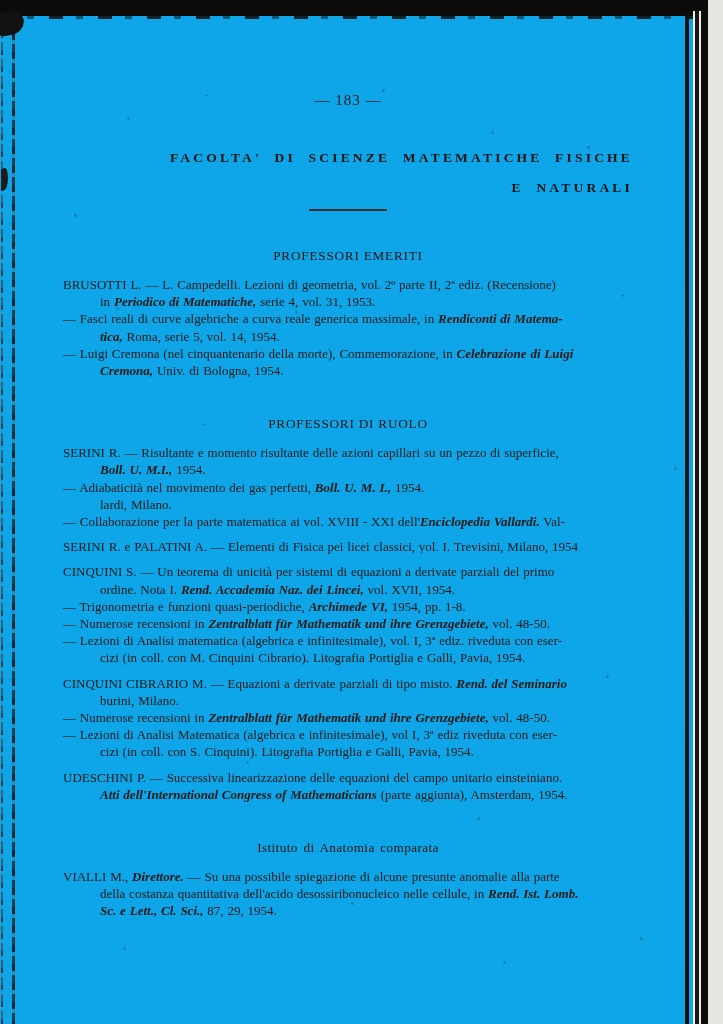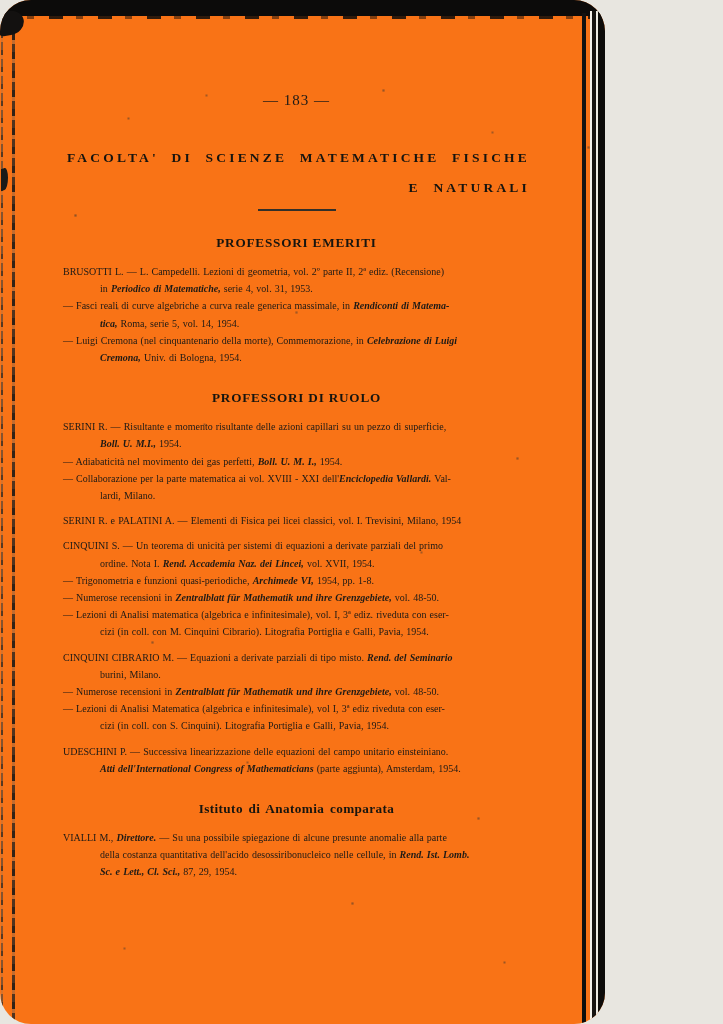--- a/index.html
+++ b/index.html
@@ -3,24 +3,23 @@
 <meta charset="utf-8">
 <style>
   html, body { margin: 0; padding: 0; }
   body {
     width: 723px; height: 1024px;
     font-family: "Liberation Serif", "DejaVu Serif", serif;
     background: #e8e6e0;
   }
   .scan {
     position: relative;
-    width: 605px; height: 1024px;
-    background: #f97316;
+    width: 708px; height: 1024px;
+    background: #0ea5e9;
     overflow: hidden;
-    border-radius: 31px;
   }
 
   
   .scan-top-band {
     position: absolute; left: 0; top: 0; right: 0; height: 16px;
     background: #0c0b0a;
   }
   .scan-top-band::after {
     content: ""; position: absolute; top: 100%; left: 0; right: 0; height: 3px;
     background: repeating-linear-gradient(90deg,
@@ -101,31 +100,31 @@
   }
   .faculty-title.sub { margin-top: 14px; }
   .title-rule {
     width: 78px; height: 2px;
     margin: 13px auto 0;
     background: #33302a;
   }
 
   .section-heading {
     text-align: center;
-    font-weight: bold;
+    font-weight: normal;
     font-size: 13.2px;
-    margin: 24px 0 12px;
+    margin: 37px 0 12px;
     color: #17150f;
   }
   .section-heading.caps { letter-spacing: 0.8px; }
   .section-heading.institute { letter-spacing: 0.4px; word-spacing: 2px; }
 
   .entry-block { margin-top: 8px; }
   .entry-line {
-    font-size: 10px;
+    font-size: 13px;
     line-height: 17.2px;
     word-spacing: 0.6px;
     white-space: nowrap;
     color: #1d1a16;
   }
   .entry-line.indent { padding-left: 37px; }
   .entry-line .it { font-style: italic; font-weight: bold; }
 </style>
 </head>
 <body>
@@ -154,22 +153,22 @@
           <div class="entry-line"><span>— Fasci reali di curve algebriche a curva reale generica massimale, in </span><span class="it">Rendiconti di Matema-</span></div>
           <div class="entry-line indent"><span class="it">tica,</span><span> Roma, serie 5, vol. 14, 1954.</span></div>
           <div class="entry-line"><span>— Luigi Cremona (nel cinquantenario della morte), Commemorazione, in </span><span class="it">Celebrazione di Luigi</span></div>
           <div class="entry-line indent"><span class="it">Cremona,</span><span> Univ. di Bologna, 1954.</span></div>
         </div>
         <div class="section-heading caps">PROFESSORI DI RUOLO</div>
         <div class="entry-block">
           <div class="entry-line"><span>SERINI R. — Risultante e momento risultante delle azioni capillari su un pezzo di superficie,</span></div>
           <div class="entry-line indent"><span class="it">Boll. U. M.I.,</span><span> 1954.</span></div>
           <div class="entry-line"><span>— Adiabaticità nel movimento dei gas perfetti, </span><span class="it">Boll. U. M. I.,</span><span> 1954.</span></div>
+          <div class="entry-line indent"><span>lardi, Milano.</span></div>
           <div class="entry-line"><span>— Collaborazione per la parte matematica ai vol. XVIII - XXI dell'</span><span class="it">Enciclopedia Vallardi.</span><span> Val-</span></div>
-          <div class="entry-line indent"><span>lardi, Milano.</span></div>
         </div>
         <div class="entry-block">
           <div class="entry-line"><span>SERINI R. e PALATINI A. — Elementi di Fisica pei licei classici, vol. I. Trevisini, Milano, 1954</span></div>
         </div>
         <div class="entry-block">
           <div class="entry-line"><span>CINQUINI S. — Un teorema di unicità per sistemi di equazioni a derivate parziali del primo</span></div>
           <div class="entry-line indent"><span>ordine. Nota I. </span><span class="it">Rend. Accademia Naz. dei Lincei,</span><span> vol. XVII, 1954.</span></div>
           <div class="entry-line"><span>—  Trigonometria e funzioni quasi-periodiche, </span><span class="it">Archimede VI,</span><span> 1954, pp. 1-8.</span></div>
           <div class="entry-line"><span>— Numerose recensioni in </span><span class="it">Zentralblatt für Mathematik und ihre Grenzgebiete,</span><span> vol. 48-50.</span></div>
           <div class="entry-line"><span>— Lezioni di Analisi matematica (algebrica e infinitesimale), vol. I, 3ª ediz. riveduta con eser-</span></div>

